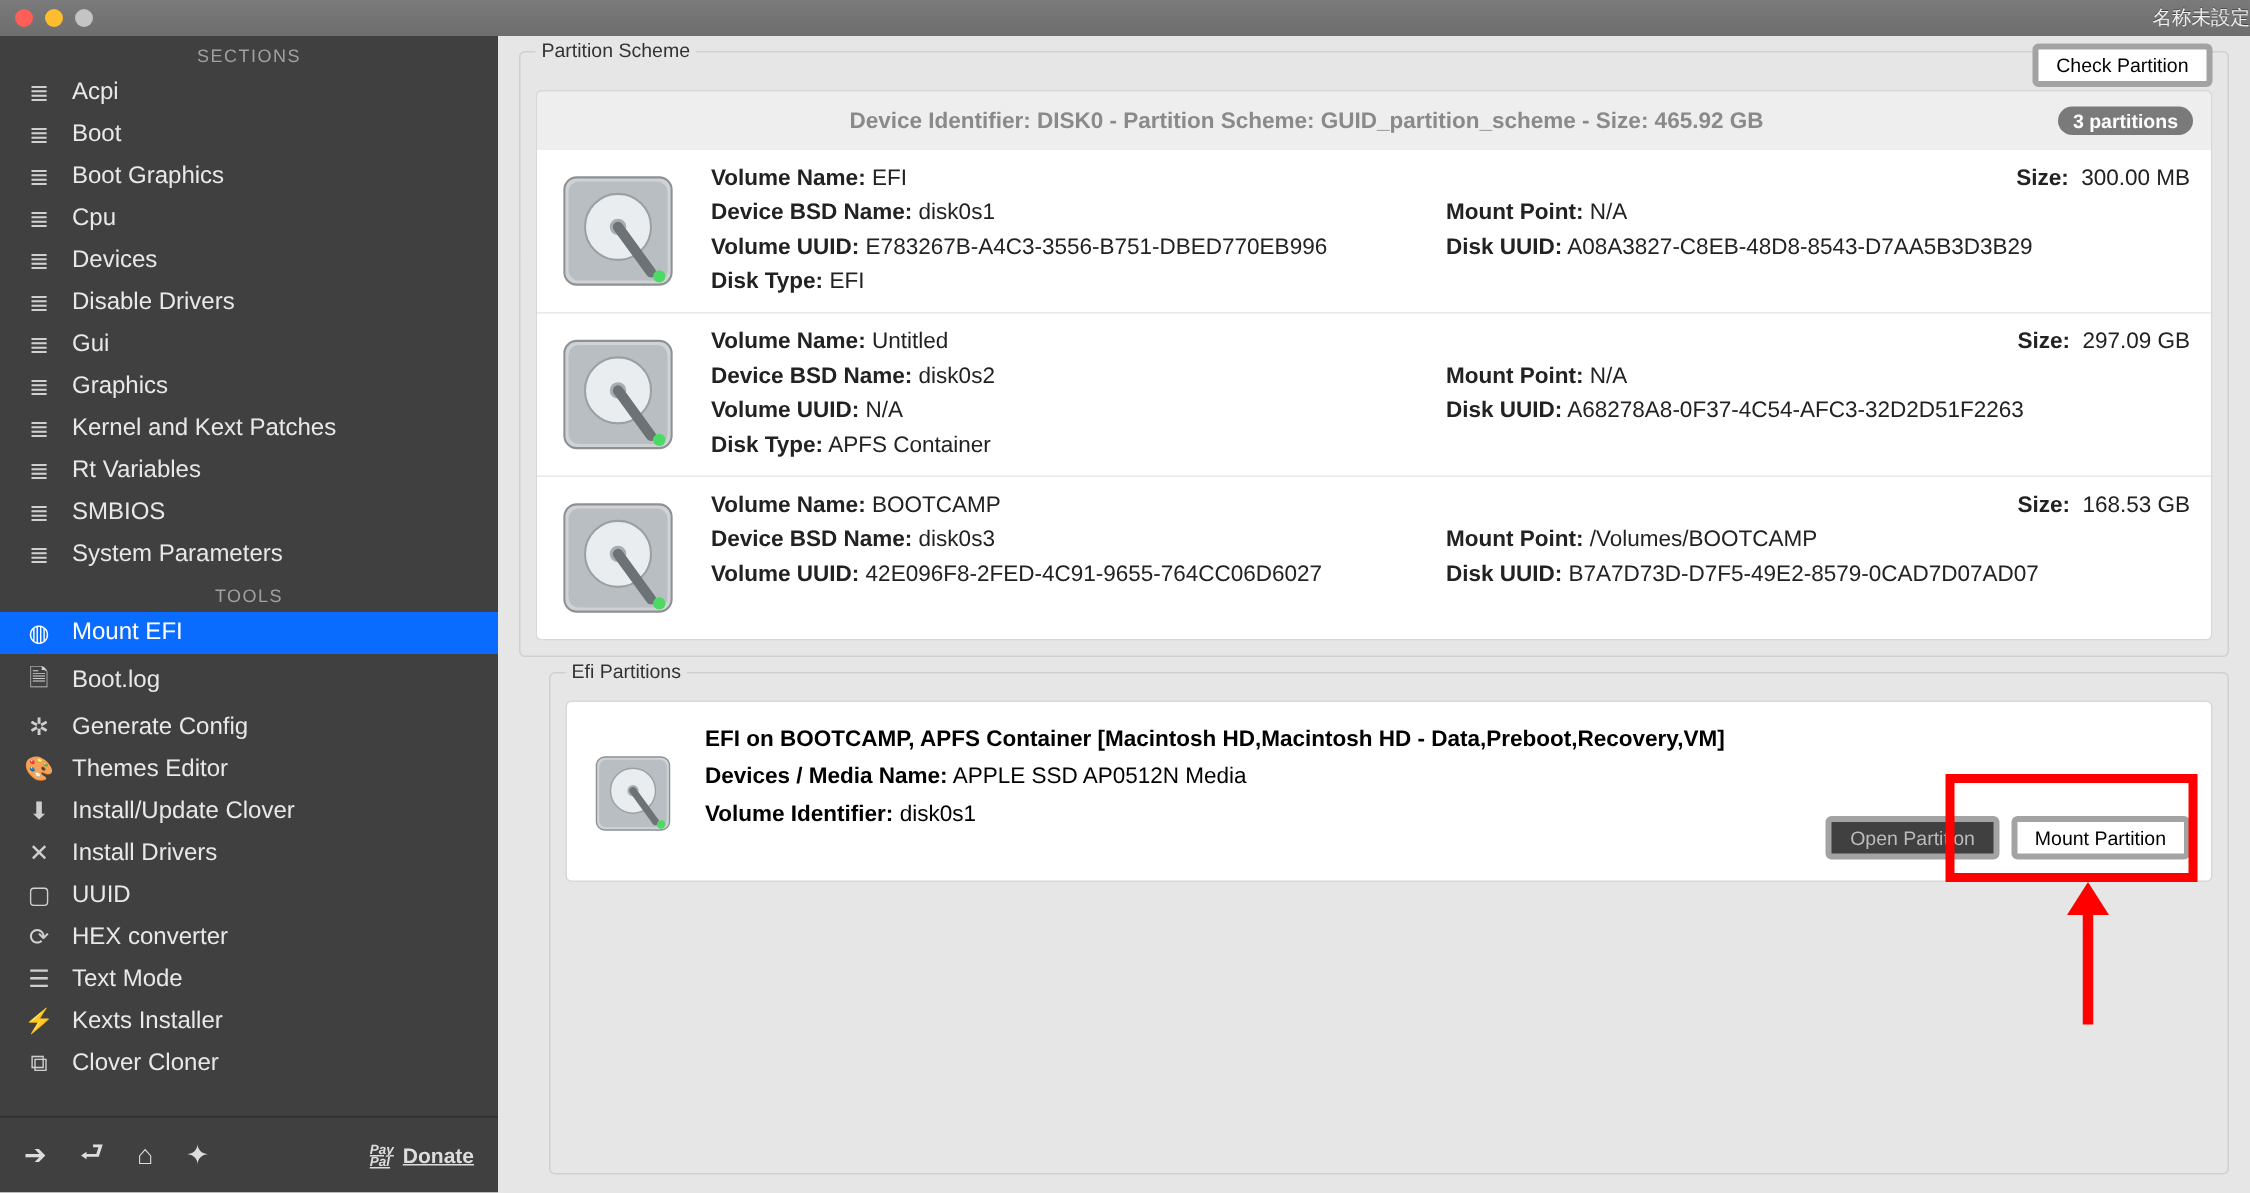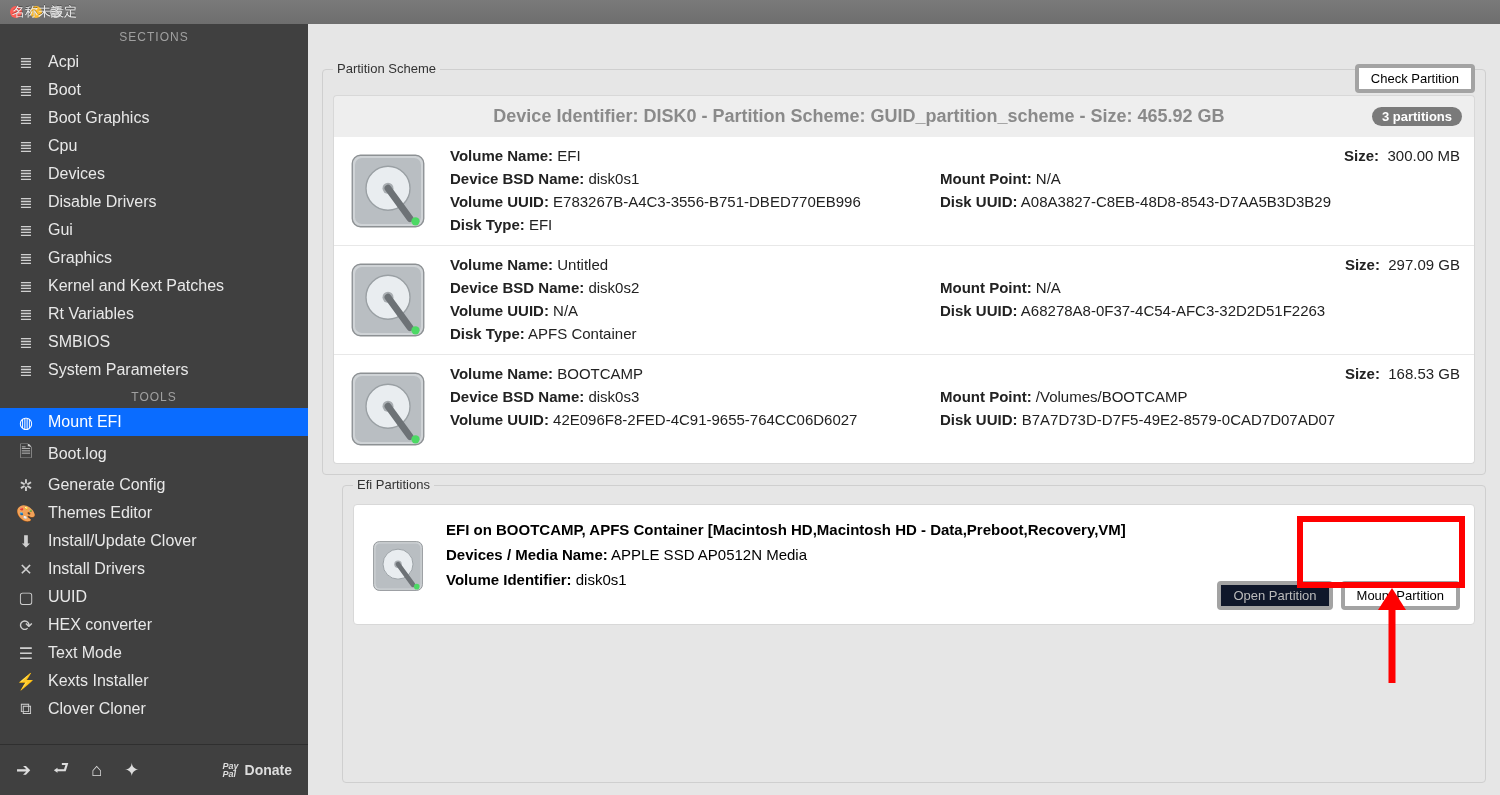--- a/index.html
+++ b/index.html
@@ -5,47 +5,47 @@
 * { margin: 0; padding: 0; box-sizing: border-box; }
 body { font-family: -apple-system, "Helvetica Neue", Arial, sans-serif; font-size: 14px; background: #e6e6e6; overflow: hidden; width: 1500px; height: 795px; position: relative; }
 
 
 .titlebar { height: 24px; background: linear-gradient(#7a7a7a,#6e6e6e); display: flex; align-items: center; position: relative; }
 .traffic { display: flex; gap: 8px; padding-left: 10px; }
 .tl { width: 12px; height: 12px; border-radius: 50%; }
 .tl.red { background:#ff5f57; }
 .tl.yellow { background:#febc2e; }
 .tl.green { background:#c4c4c4; }
-.titlebar-title { position:absolute; left:12px; right:0; text-align:left; color:#eee; font-size:13px; text-shadow:0 -1px 0 rgba(0,0,0,.4); pointer-events:none; }
+.titlebar-title { position:absolute; left:12px; right:0; text-align:right; color:#eee; font-size:13px; text-shadow:0 -1px 0 rgba(0,0,0,.4); pointer-events:none; }
 
 .app { display:flex; height: calc(795px - 24px); }
 
 
-.sidebar { width: 308px; background:#404040; color:#ddd; display:flex; flex-direction:column; }
+.sidebar { width: 332px; background:#404040; color:#ddd; display:flex; flex-direction:column; }
 .section-hdr { color:#a0a0a0; font-size:12px; letter-spacing:1px; text-align:center; padding:6px 0 4px; }
 .nav-item { display:flex; align-items:center; gap:12px; padding:4px 16px; font-size:16px; color:#e8e8e8; cursor:pointer; min-height:28px; }
 .nav-item.selected { background:#0a6cff; color:#fff; }
 .nav-item .ic { width:20px; display:inline-flex; justify-content:center; color:#cfcfcf; }
 .nav-item.selected .ic { color:#fff; }
 .spacer-flex { flex:1; }
 .bottombar { display:flex; align-items:center; gap:22px; padding:10px 16px; color:#ddd; border-top:1px solid #2f2f2f; }
 .bottombar .ic { font-size:18px; }
-.donate { margin-left:auto; font-weight:700; display:flex; align-items:center; gap:6px; }
+.donate { margin-left:auto; font-weight:700; display:flex; align-items:center; gap:6px;text-decoration:underline; }
 .paypal { font-size:9px; line-height:8px; font-style:italic; font-weight:700; }
 
 
 .main { flex:1; background:#e6e6e6; padding:10px 14px 12px 14px; display:flex; flex-direction:column; gap:10px; overflow:auto; }
 .panel { border:1px solid #cfcfcf; border-radius:4px; padding:10px; position:relative; background:#e6e6e6; }
 .panel-title { position:absolute; top:-9px; left:10px; background:#e6e6e6; padding:0 4px; font-size:13px; color:#333; }
 .panel-topbar { display:flex; justify-content:flex-end; margin-top:-24px; margin-bottom:2px; }
 .btn { background:#fff; border:4px solid #a3a3a3; border-radius:4px; padding:3px 12px; font-size:13px; cursor:pointer; }
-.btn.disabled { color:#bbb; background:#0f172a; }
+.btn.disabled { color:#bbb; background:#404040; }
 
 .device-hdr { background:#eeeeee; border:1px solid #d8d8d8; border-bottom:none; border-radius:4px 4px 0 0; padding:10px 12px; display:flex; align-items:center; }
-.device-hdr-text { flex:1; text-align:center; color:#8a8a8a; font-weight:600; font-size:18px; }
+.device-hdr-text { flex:1; text-align:center; color:#8a8a8a; font-weight:600; font-size:15px; }
 .badge { background:#7a7a7a; color:#fff; border-radius:10px; padding:2px 10px; font-size:13px; font-weight:600; }
 
 .vol-list { border:1px solid #d8d8d8; border-top:none; border-radius:0 0 4px 4px; background:#fff; }
 .vol-row { display:flex; padding:10px 14px 10px 10px; border-bottom:1px solid #e8e8e8; gap:18px; }
 .vol-row:last-child { border-bottom:none; }
 .disk-icon { width:88px; height:88px; flex-shrink:0; }
 .disk-icon.sm { width:60px; height:60px; }
 .vol-cols { flex:1; display:grid; grid-template-columns: 480px 1fr; column-gap:10px; row-gap:6px; font-size:15px; color:#222; align-content:start; }
 .lbl { font-weight:700; }
 .sizecell { text-align:right; white-space:nowrap; }
@@ -196,21 +196,21 @@
       <span class="ic">✦</span>
       <span class="donate">
         <span class="paypal">Pay<br>Pal</span>
         <span>Donate</span>
       </span>
     </div>
   </div>
 
   <div class="main">
 
-    <div class="panel" style="padding-top:18px;margin-top:35px;">
+    <div class="panel" style="padding-top:18px;">
       <div class="panel-title">Partition Scheme</div>
       <div class="panel-topbar">
         <button class="btn">Check Partition</button>
       </div>
 
       <div class="device-hdr">
         <div class="device-hdr-text">Device Identifier: DISK0 - Partition Scheme: GUID_partition_scheme - Size: 465.92 GB</div>
         <div class="badge">3 partitions</div>
       </div>
       <div class="vol-list" id="vol-list">

